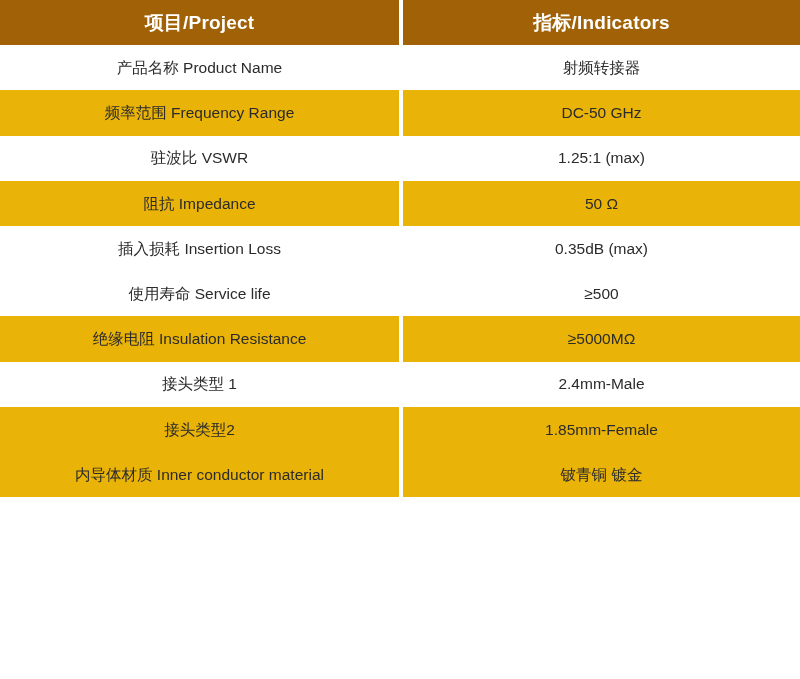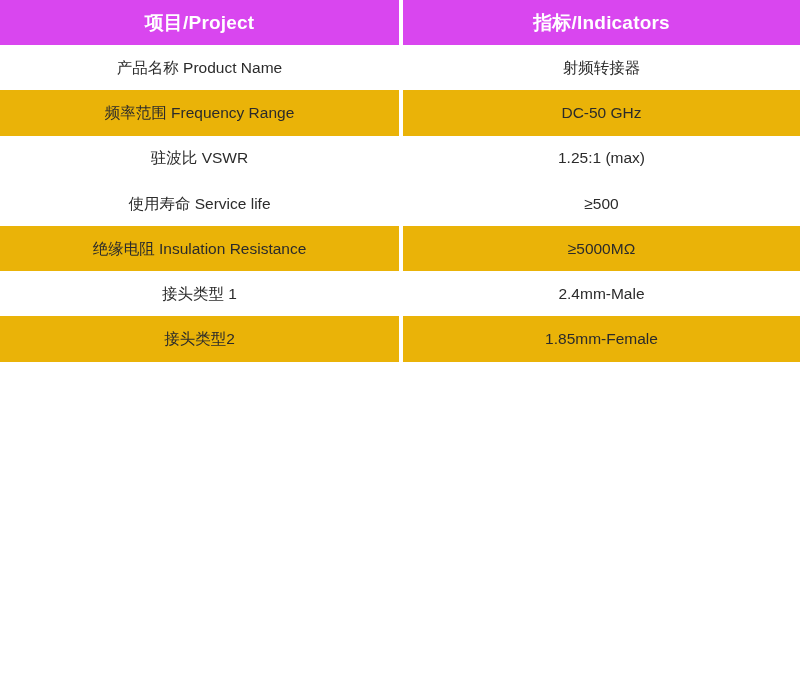--- a/index.html
+++ b/index.html
@@ -18,21 +18,21 @@
     border-collapse: collapse;
     table-layout: fixed;
   }
   .spec-table col.col-project { width: 399px; }
   .spec-table col.col-gap     { width: 4px;   }
   .spec-table col.col-ind     { width: 397px; }
 
   .spec-table tr { height: 45.2px; }
 
   .head-cell {
-    background: #d946ef;
+    background: #a16207;
     color: #ffffff;
     font-size: 19px;
     font-weight: bold;
     text-align: center;
     vertical-align: middle;
     letter-spacing: 0.2px;
     padding: 0;
     height: 45px;
   }
   .gap-cell {
@@ -79,34 +79,49 @@
       <tr class="row-even">
         <td class="cell">频率范围 Frequency Range</td>
         <td class="gap-cell"></td>
         <td class="cell">DC-50 GHz</td>
       </tr>
       <tr class="row-odd">
         <td class="cell">驻波比 VSWR</td>
         <td class="gap-cell"></td>
         <td class="cell">1.25:1 (max)</td>
       </tr>
+      <tr class="row-even">
+        <td class="cell">阻抗 Impedance</td>
+        <td class="gap-cell"></td>
+        <td class="cell">50 Ω</td>
+      </tr>
+      <tr class="row-odd">
+        <td class="cell">插入损耗 Insertion Loss</td>
+        <td class="gap-cell"></td>
+        <td class="cell">0.35dB (max)</td>
+      </tr>
       <tr class="row-odd">
         <td class="cell">使用寿命 Service life</td>
         <td class="gap-cell"></td>
         <td class="cell">≥500</td>
       </tr>
       <tr class="row-even">
         <td class="cell">绝缘电阻 Insulation Resistance</td>
         <td class="gap-cell"></td>
         <td class="cell">≥5000MΩ</td>
       </tr>
       <tr class="row-odd">
         <td class="cell">接头类型 1</td>
         <td class="gap-cell"></td>
         <td class="cell">2.4mm-Male</td>
       </tr>
       <tr class="row-even">
         <td class="cell">接头类型2</td>
         <td class="gap-cell"></td>
         <td class="cell">1.85mm-Female</td>
       </tr>
+      <tr class="row-even">
+        <td class="cell">内导体材质 Inner conductor material</td>
+        <td class="gap-cell"></td>
+        <td class="cell">铍青铜 镀金</td>
+      </tr>
     </tbody>
 </table>
 
 </body></html>

